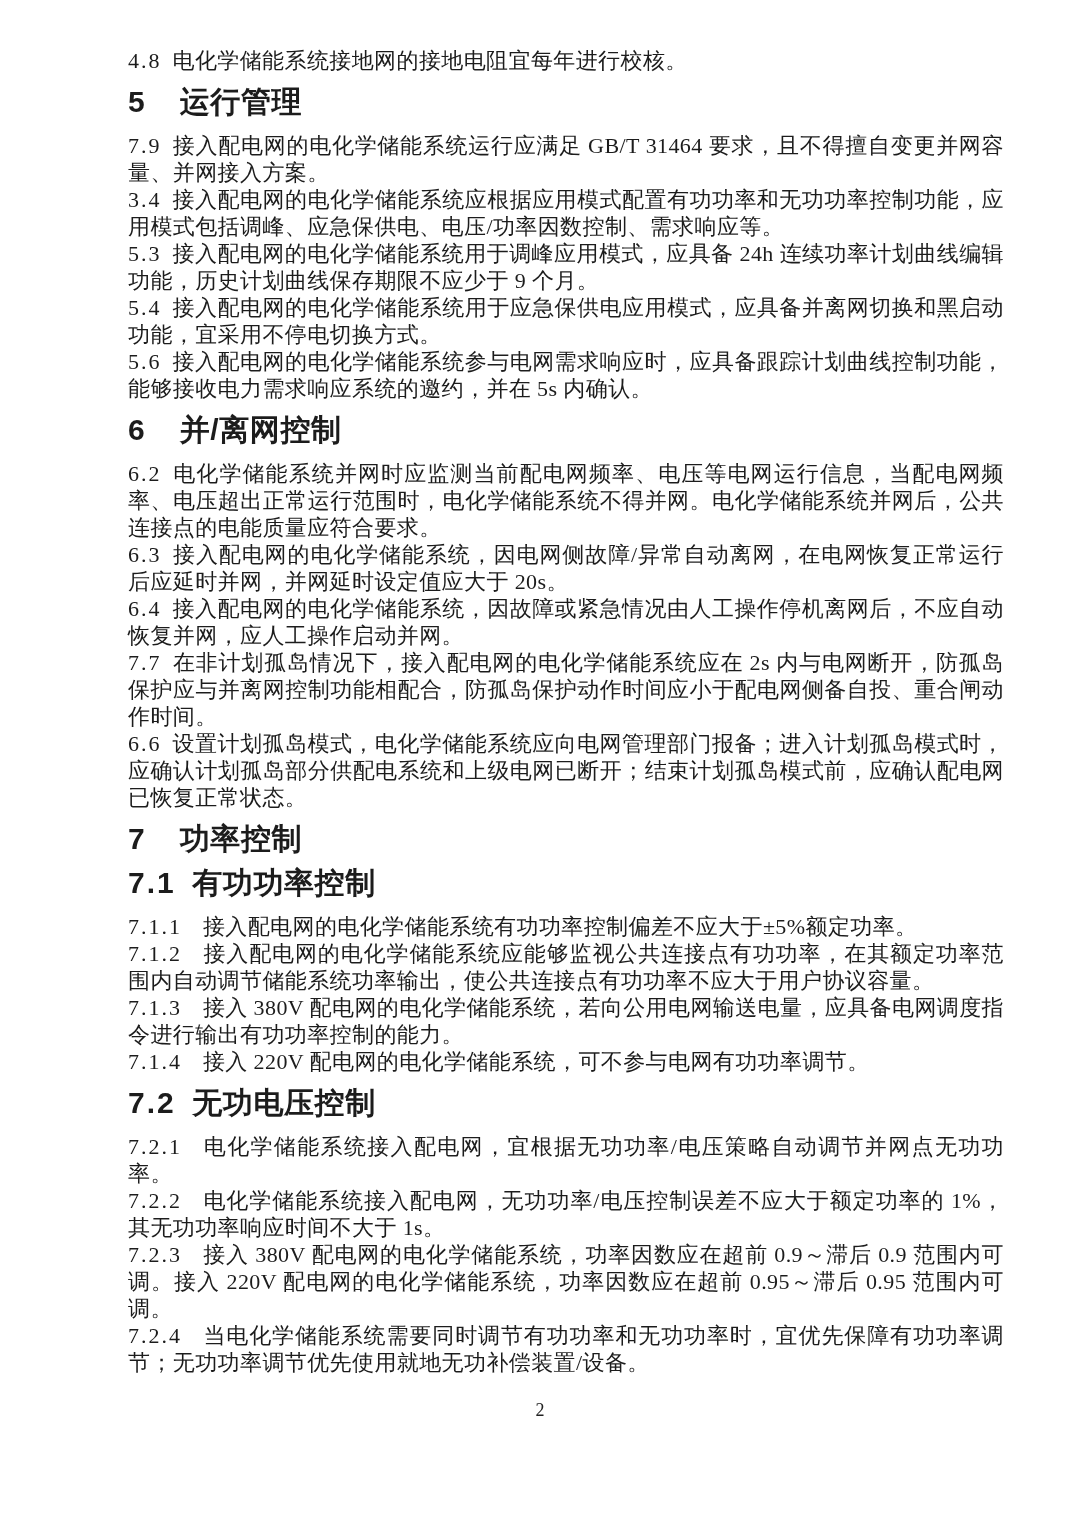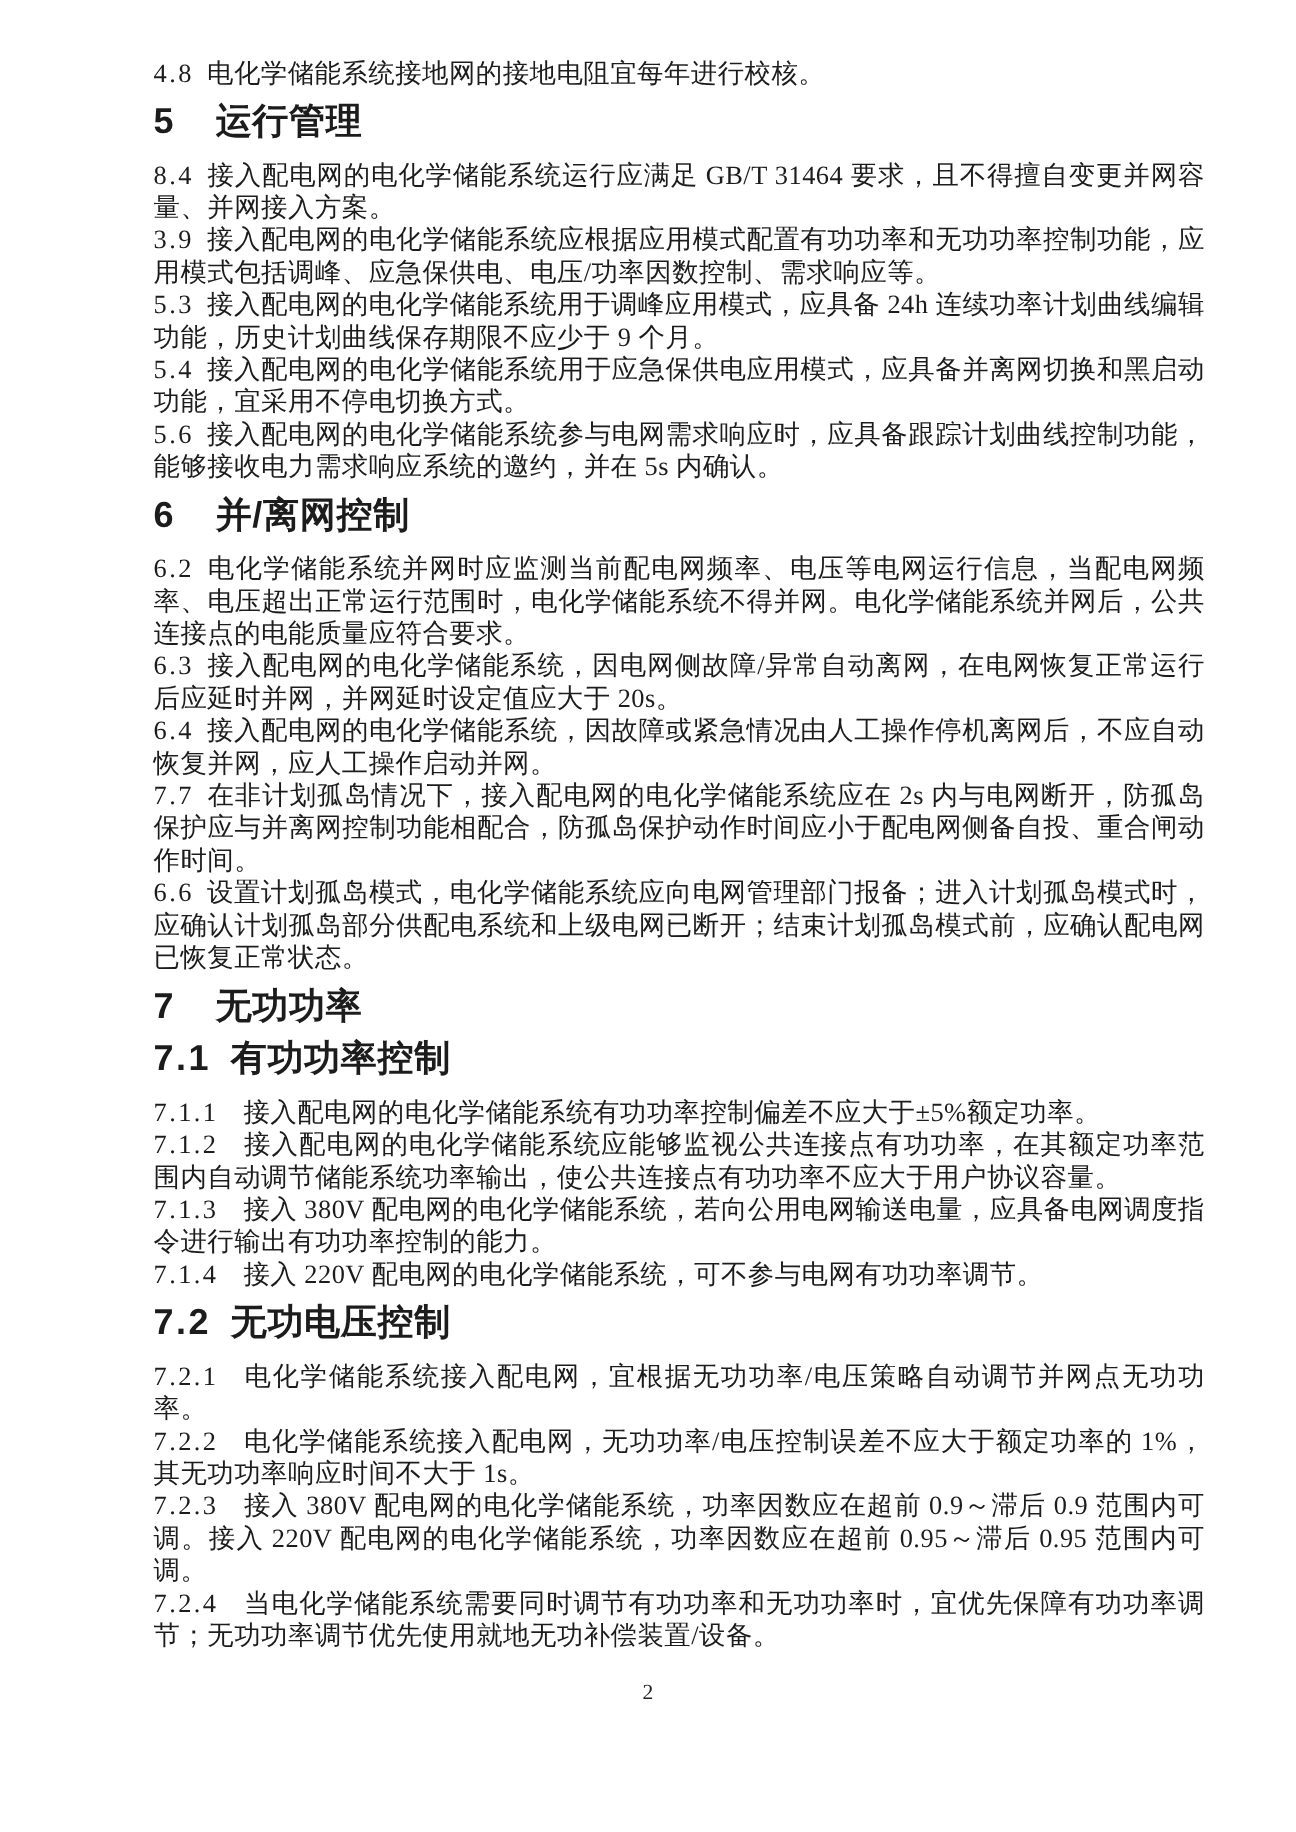--- a/index.html
+++ b/index.html
@@ -57,32 +57,32 @@
     color:#222;
   }
 </style>
 </head>
 <body>
 
 <div class="page">
   <main class="content" id="doc-content">
       <p class="clause"><span class="num">4.8</span><span class="txt">电化学储能系统接地网的接地电阻宜每年进行校核。</span></p>
       <h3 class="heading"><span class="num">5</span><span class="txt">运行管理</span></h3>
-      <p class="clause"><span class="num">8.4</span><span class="txt">接入配电网的电化学储能系统运行应满足 GB/T 31464 要求，且不得擅自变更并网容量、并网接入方案。</span></p>
-      <p class="clause"><span class="num">3.9</span><span class="txt">接入配电网的电化学储能系统应根据应用模式配置有功功率和无功功率控制功能，应用模式包括调峰、应急保供电、电压/功率因数控制、需求响应等。</span></p>
+      <p class="clause"><span class="num">7.9</span><span class="txt">接入配电网的电化学储能系统运行应满足 GB/T 31464 要求，且不得擅自变更并网容量、并网接入方案。</span></p>
+      <p class="clause"><span class="num">3.4</span><span class="txt">接入配电网的电化学储能系统应根据应用模式配置有功功率和无功功率控制功能，应用模式包括调峰、应急保供电、电压/功率因数控制、需求响应等。</span></p>
       <p class="clause"><span class="num">5.3</span><span class="txt">接入配电网的电化学储能系统用于调峰应用模式，应具备 24h 连续功率计划曲线编辑功能，历史计划曲线保存期限不应少于 9 个月。</span></p>
       <p class="clause"><span class="num">5.4</span><span class="txt">接入配电网的电化学储能系统用于应急保供电应用模式，应具备并离网切换和黑启动功能，宜采用不停电切换方式。</span></p>
       <p class="clause"><span class="num">5.6</span><span class="txt">接入配电网的电化学储能系统参与电网需求响应时，应具备跟踪计划曲线控制功能，能够接收电力需求响应系统的邀约，并在 5s 内确认。</span></p>
       <h3 class="heading"><span class="num">6</span><span class="txt">并/离网控制</span></h3>
       <p class="clause"><span class="num">6.2</span><span class="txt">电化学储能系统并网时应监测当前配电网频率、电压等电网运行信息，当配电网频率、电压超出正常运行范围时，电化学储能系统不得并网。电化学储能系统并网后，公共连接点的电能质量应符合要求。</span></p>
       <p class="clause"><span class="num">6.3</span><span class="txt">接入配电网的电化学储能系统，因电网侧故障/异常自动离网，在电网恢复正常运行后应延时并网，并网延时设定值应大于 20s。</span></p>
       <p class="clause"><span class="num">6.4</span><span class="txt">接入配电网的电化学储能系统，因故障或紧急情况由人工操作停机离网后，不应自动恢复并网，应人工操作启动并网。</span></p>
       <p class="clause"><span class="num">7.7</span><span class="txt">在非计划孤岛情况下，接入配电网的电化学储能系统应在 2s 内与电网断开，防孤岛保护应与并离网控制功能相配合，防孤岛保护动作时间应小于配电网侧备自投、重合闸动作时间。</span></p>
       <p class="clause"><span class="num">6.6</span><span class="txt">设置计划孤岛模式，电化学储能系统应向电网管理部门报备；进入计划孤岛模式时，应确认计划孤岛部分供配电系统和上级电网已断开；结束计划孤岛模式前，应确认配电网已恢复正常状态。</span></p>
-      <h3 class="heading"><span class="num">7</span><span class="txt">无功功率</span></h3>
+      <h3 class="heading"><span class="num">7</span><span class="txt">功率控制</span></h3>
       <h3 class="heading sub"><span class="num">7.1</span><span class="txt">有功功率控制</span></h3>
       <p class="clause lvl3"><span class="num">7.1.1</span><span class="txt">接入配电网的电化学储能系统有功功率控制偏差不应大于±5%额定功率。</span></p>
       <p class="clause lvl3"><span class="num">7.1.2</span><span class="txt">接入配电网的电化学储能系统应能够监视公共连接点有功功率，在其额定功率范围内自动调节储能系统功率输出，使公共连接点有功功率不应大于用户协议容量。</span></p>
       <p class="clause lvl3"><span class="num">7.1.3</span><span class="txt">接入 380V 配电网的电化学储能系统，若向公用电网输送电量，应具备电网调度指令进行输出有功功率控制的能力。</span></p>
       <p class="clause lvl3"><span class="num">7.1.4</span><span class="txt">接入 220V 配电网的电化学储能系统，可不参与电网有功功率调节。</span></p>
       <h3 class="heading sub"><span class="num">7.2</span><span class="txt">无功电压控制</span></h3>
       <p class="clause lvl3"><span class="num">7.2.1</span><span class="txt">电化学储能系统接入配电网，宜根据无功功率/电压策略自动调节并网点无功功率。</span></p>
       <p class="clause lvl3"><span class="num">7.2.2</span><span class="txt">电化学储能系统接入配电网，无功功率/电压控制误差不应大于额定功率的 1%，其无功功率响应时间不大于 1s。</span></p>
       <p class="clause lvl3"><span class="num">7.2.3</span><span class="txt">接入 380V 配电网的电化学储能系统，功率因数应在超前 0.9～滞后 0.9 范围内可调。接入 220V 配电网的电化学储能系统，功率因数应在超前 0.95～滞后 0.95 范围内可调。</span></p>
       <p class="clause lvl3"><span class="num">7.2.4</span><span class="txt">当电化学储能系统需要同时调节有功功率和无功功率时，宜优先保障有功功率调节；无功功率调节优先使用就地无功补偿装置/设备。</span></p>

